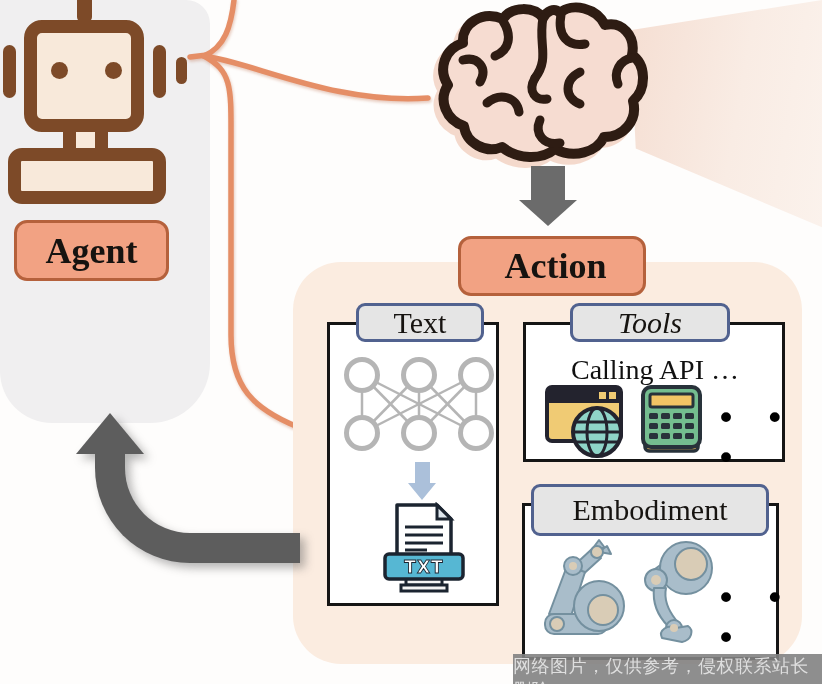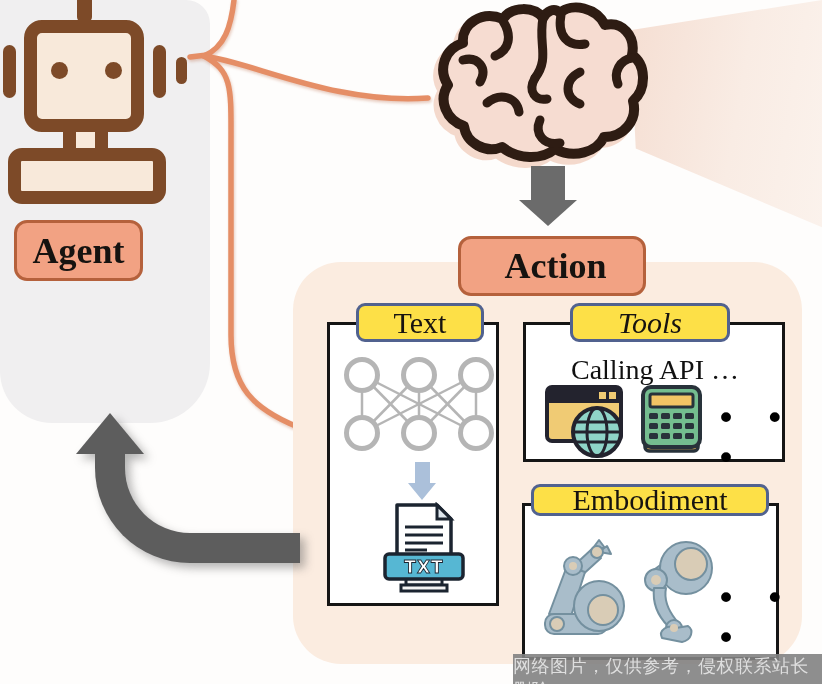--- a/index.html
+++ b/index.html
@@ -57,21 +57,21 @@
 
   
   .action-container{
     left:293px;top:262px;width:509px;height:402px;background:#fbece0;
     border-radius:48px;z-index:2;
   }
 
   
   .panelbox{background:#ffffff;border:3px solid #151515;z-index:3;}
   .tag{
-    background:#fde047;border:3px solid #51628f;border-radius:9px;
+    background:#e5e5e5;border:3px solid #51628f;border-radius:9px;
     display:flex;align-items:center;justify-content:center;
     font-size:30px;color:#161310;z-index:5;
   }
 
   .caption{font-size:28px;color:#111;text-align:center;z-index:4;}
   .dots{font-size:34px;color:#000;letter-spacing:9px;z-index:4;
     font-family:"DejaVu Sans",sans-serif;}
 
   
   .blue-arrow-stem{left:415px;top:462px;width:15px;height:22px;background:#abc0da;z-index:4;}
@@ -113,21 +113,21 @@
     <div class="rb rb-head abs"></div>
     <div class="rb rb-eye abs" style="left:51px;top:62px;"></div>
     <div class="rb rb-eye abs" style="left:105px;top:62px;"></div>
     <div class="rb rb-brown rb-ear abs" style="left:3px;top:45px;width:13px;height:53px;"></div>
     <div class="rb rb-brown rb-ear abs" style="left:153px;top:45px;width:13px;height:53px;"></div>
     <div class="rb rb-brown rb-ear abs" style="left:176px;top:57px;width:11px;height:27px;"></div>
     <div class="rb rb-neck abs"></div>
     <div class="rb rb-body abs"></div>
   </div>
 
-  <div class="abs badge" style="left:14px;top:220px;width:129px;height:61px;">
+  <div class="abs badge" style="left:14px;top:220px;width:155px;height:61px;">
     <span>Agent</span>
   </div>
 
   <svg class="abs connectors" width="822" height="684" viewBox="0 0 822 684">
     <g fill="none" stroke="#e58e66" stroke-width="5.5" stroke-linecap="round" style="filter:drop-shadow(1px 2px 1.5px rgba(190,110,75,0.35));">
       <path d="M190,57 L207,55"></path>
       <path d="M234,0 C231,26 225,47 204,56"></path>
       <path d="M204,56 C252,62 336,105 428,98"></path>
       <path d="M204,56 C233,72 231,88 231,145 L231,335 C231,388 254,409 298,427"></path>
     </g>
@@ -240,21 +240,21 @@
       <rect x="9" y="48" width="9" height="6" rx="1.5"></rect>
         <rect x="21" y="48" width="9" height="6" rx="1.5"></rect>
         <rect x="33" y="48" width="9" height="6" rx="1.5"></rect>
         <rect x="45" y="48" width="9" height="6" rx="1.5"></rect>
     </g>
   </svg>
 
   <div class="abs dots" style="left:716px;top:398px;">• • •</div>
 
   <div class="abs panelbox" style="left:522px;top:503px;width:257px;height:157px;"></div>
-  <div class="abs tag" style="left:531px;top:484px;width:238px;height:32px;">
+  <div class="abs tag" style="left:531px;top:484px;width:238px;height:52px;">
     <span>Embodiment</span>
   </div>
 
   <svg class="abs icon-svg" width="86" height="104" viewBox="0 0 86 104" style="left:541px;top:536px;">
     <g stroke="#74909f" stroke-width="2" fill="#a9bdca" stroke-linejoin="round">
       <polygon points="26,36 52,12 60,22 38,42"></polygon>
       <polygon points="8,78 26,30 44,36 30,80"></polygon>
       <rect x="4" y="78" width="62" height="20" rx="9"></rect>
       <circle cx="32" cy="30" r="9"></circle>
       <circle cx="58" cy="70" r="25"></circle>

